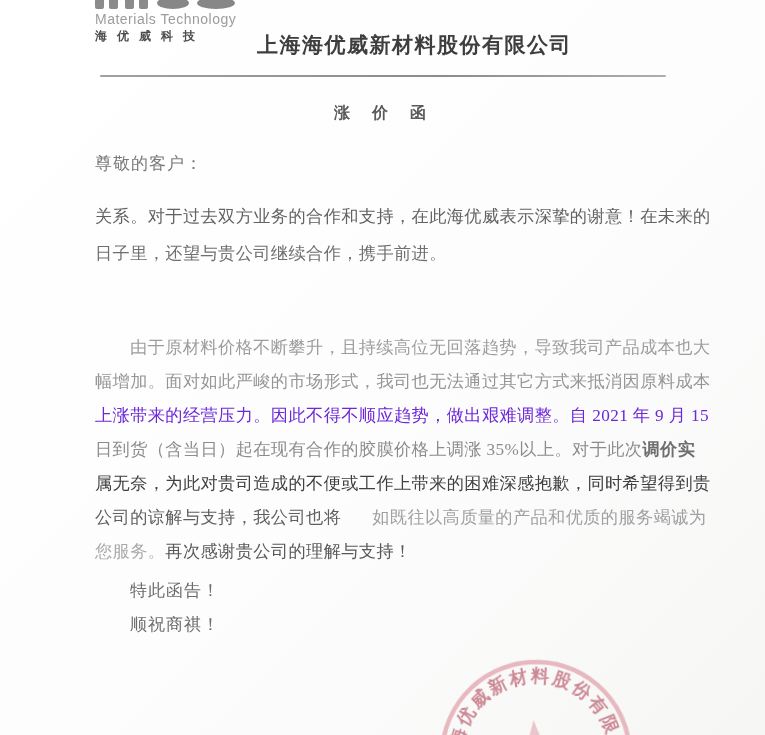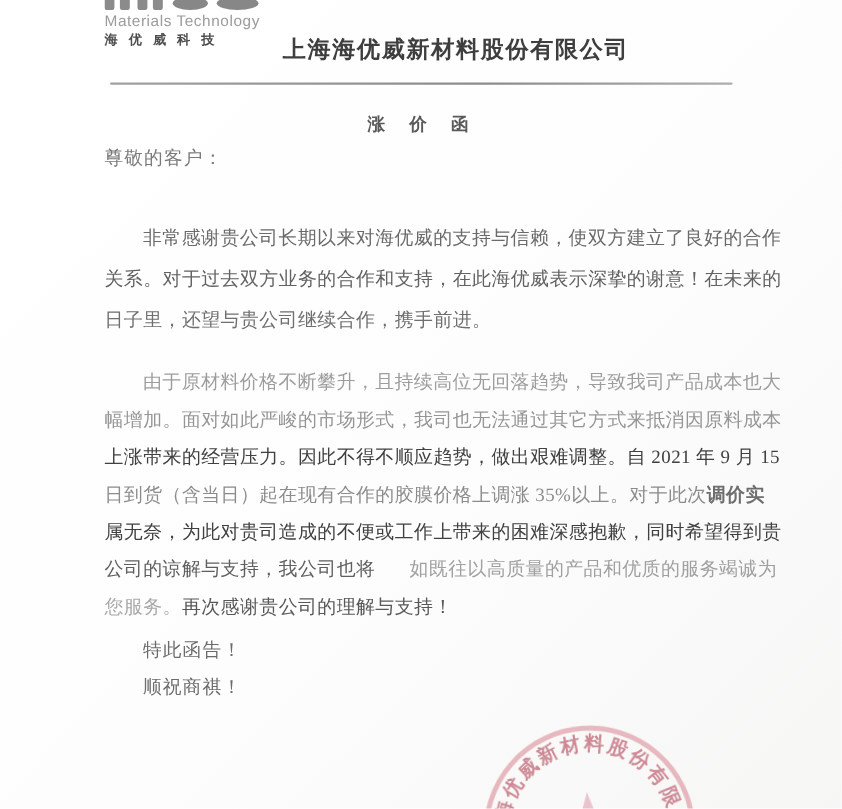--- a/index.html
+++ b/index.html
@@ -46,37 +46,37 @@
     opacity:.8; border-radius:1px;
   }
 
   
   .letter-title {
     position:absolute; left:4px; right:0; top:103px;
     text-align:center; font-size:16px; font-weight:bold;
     color:#5a5a5a; letter-spacing:9px;
   }
   .salutation {
-    position:absolute; left:95px; top:132px;
+    position:absolute; left:95px; top:152px;
     font-size:17px; color:#7a7a7a; letter-spacing:1px;text-align:right;
   }
   .para { position:absolute; left:95px; width:615px; font-size:17.2px; }
   .para .line { white-space:nowrap; letter-spacing:0.4px; }
   .p1 { top:198px; }
   .p1 .line { line-height:37px; }
   .p2 { top:331px; }
   .p2 .line { line-height:34px; }
   .indent { padding-left:35px; }
 
   .c-p1a { color:#6a6a6a; }
   .c-p1b { color:#626262; }
   .c-p1c { color:#6f6f6f; }
   .c-p2a { color:#9d9d9d; }
   .c-p2b { color:#969696; }
-  .c-p2c { color:#404040; }
+  .c-p2c { color:#6d28d9; }
   .c-p2d { color:#8c8c8c; }
   .c-p2e { color:#404040; }
   .c-dark6 { color:#5f5f5f; }
   .c-fade6 { color:#a0a0a0; margin-left:31px; }
   .c-fade7 { color:#a9a9a9; }
   .c-dark7 { color:#585858; }
   .seg-bold { font-weight:bold; color:#6e6e6e; }
 
   .closing { position:absolute; left:130px; font-size:17px; color:#6b6b6b; letter-spacing:1px; }
   .closing-1 { top:579px; }
@@ -105,21 +105,20 @@
   </div>
   <div class="tagline-en">Materials Technology</div>
   <div class="tagline-cn">海优威科技</div>
   <div class="company-name">上海海优威新材料股份有限公司</div>
   <div class="header-rule"></div>
 
   <div class="letter-title">涨 价 函</div>
   <div class="salutation">尊敬的客户：</div>
 
   <div class="para p1">
-    <div class="line indent c-p1a">非常感谢贵公司长期以来对海优威的支持与信赖，使双方建立了良好的合作</div>
     <div class="line c-p1b">关系。对于过去双方业务的合作和支持，在此海优威表示深挚的谢意！在未来的</div>
     <div class="line c-p1c">日子里，还望与贵公司继续合作，携手前进。</div>
   </div>
 
   <div class="para p2">
     <div class="line indent c-p2a">由于原材料价格不断攀升，且持续高位无回落趋势，导致我司产品成本也大</div>
     <div class="line c-p2b">幅增加。面对如此严峻的市场形式，我司也无法通过其它方式来抵消因原料成本</div>
     <div class="line c-p2c">上涨带来的经营压力。因此不得不顺应趋势，做出艰难调整。自 2021 年 9 月 15</div>
     <div class="line c-p2d"><span>日到货（含当日）起在现有合作的胶膜价格上调涨 35%以上。对于此次</span><span class="seg-bold">调价实</span></div>
     <div class="line c-p2e">属无奈，为此对贵司造成的不便或工作上带来的困难深感抱歉，同时希望得到贵</div>

